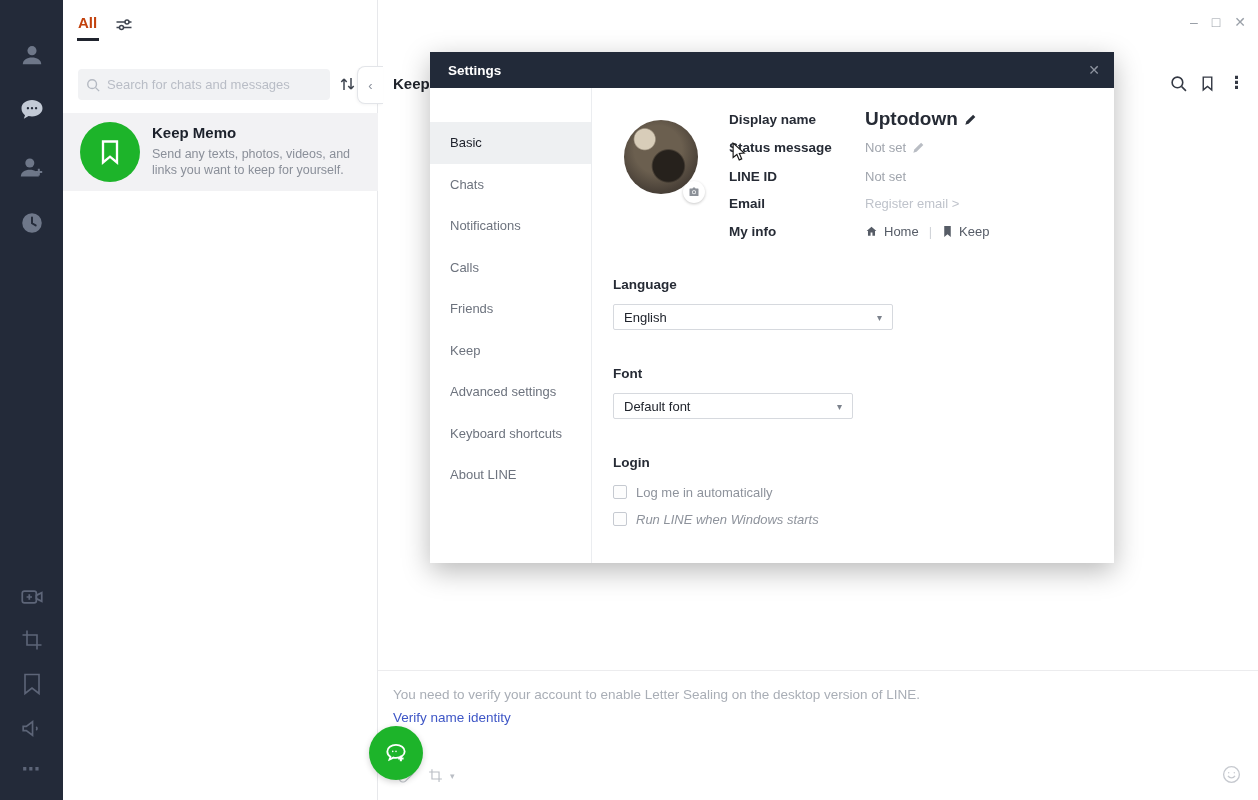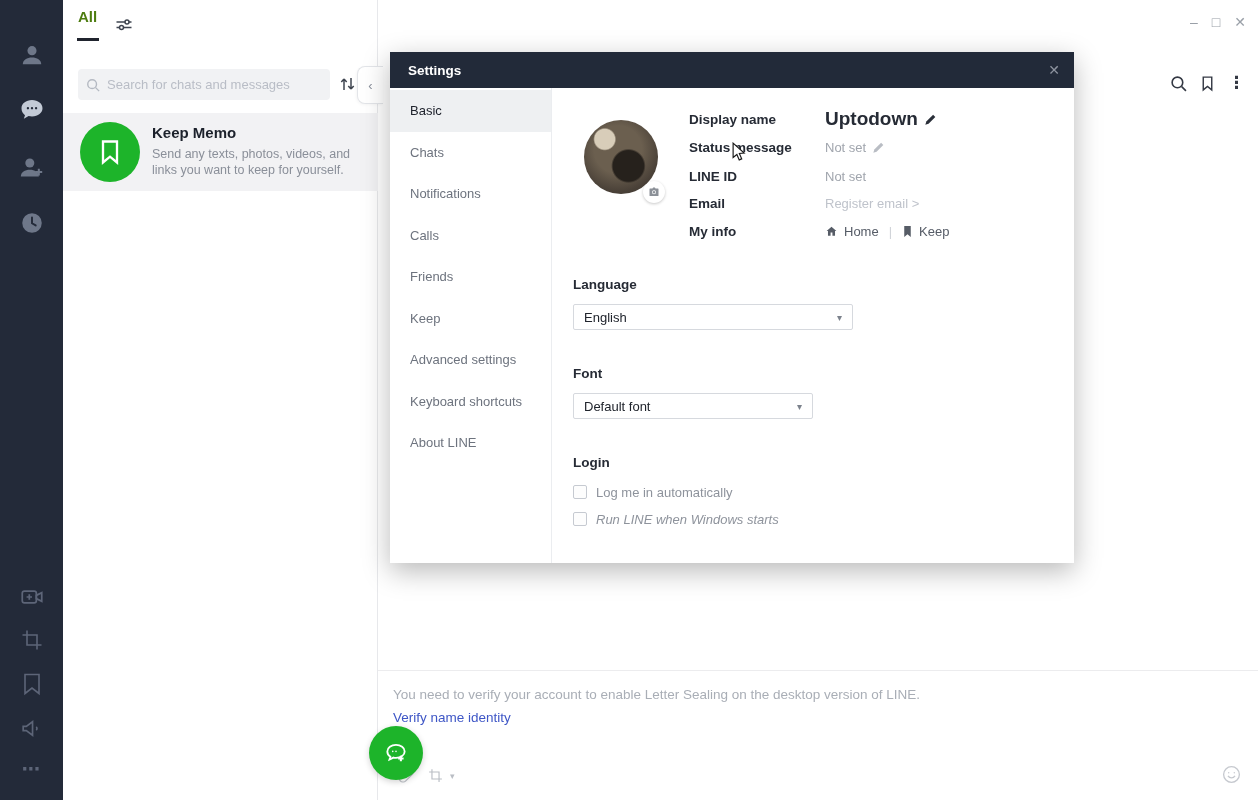--- a/index.html
+++ b/index.html
@@ -7,21 +7,21 @@
   body { font-family:"Liberation Sans","DejaVu Sans",sans-serif; background:#ffffff; position:relative; }
 
   
   .app-sidebar { position:absolute; left:0; top:0; width:63px; height:800px; background:#232a39; }
   .side-ic { position:absolute; left:0; width:63px; height:28px; display:flex; align-items:center; justify-content:center; cursor:pointer; }
   .side-ic svg { display:block; }
   .ellipsis-h { color:#5d6578; font-size:18px; letter-spacing:2px; font-weight:bold; }
 
   
   .chat-list { position:absolute; left:63px; top:0; width:315px; height:800px; background:#fff; border-right:1px solid #e7e8eb; }
-  .tab-all { position:absolute; left:15px; top:8px; font-size:15px; font-weight:bold; color:#4d7c0f; }
+  .tab-all { position:absolute; left:15px; top:14px; font-size:15px; font-weight:bold; color:#c2410c; }
   .tab-underline { position:absolute; left:14px; top:38px; width:22px; height:3px; background:#20242e; }
   .filter-ic { position:absolute; left:52px; top:16px; }
   .search-wrap { position:absolute; left:15px; top:69px; width:252px; height:31px; background:#f1f2f4; border-radius:4px; display:flex; align-items:center; padding:0 8px; }
   .search-wrap svg { flex:0 0 auto; margin-right:7px; }
   .search-input { border:none; outline:none; background:transparent; font-size:13px; color:#3a3f4a; width:100%; font-family:inherit; }
   .search-input::placeholder { color:#b9bdc6; }
   .sort-ic { position:absolute; left:276px; top:75px; }
   .collapse-tab { position:absolute; left:294px; top:66px; width:26px; height:38px; background:#fff; border:1px solid #e3e5e9; border-right:none; border-radius:8px 0 0 8px; box-shadow:-1px 1px 3px rgba(0,0,0,.04); display:flex; align-items:center; justify-content:center; color:#8a909c; font-size:13px; cursor:pointer; z-index:2; }
   .keep-row { position:absolute; left:0; top:113px; width:315px; height:78px; background:#f2f2f4; cursor:pointer; }
   .keep-avatar { position:absolute; left:17px; top:9px; width:60px; height:60px; border-radius:50%; background:#1db42a; display:flex; align-items:center; justify-content:center; }
@@ -40,27 +40,27 @@
   .header-icons > div { cursor:pointer; display:flex; align-items:center; }
   .dots-v { color:#343944; font-size:17px; font-weight:bold; line-height:20px; }
   .chat-divider { position:absolute; left:0; right:0; top:670px; height:1px; background:#ececee; }
   .notice { position:absolute; left:15px; top:687px; font-size:13.5px; color:#a9aeb6; }
   .verify-link { position:absolute; left:15px; top:710px; font-size:13.5px; color:#3e56c6; cursor:pointer; }
   .compose-icons { position:absolute; left:20px; top:766px; display:flex; align-items:center; gap:12px; }
   .compose-icons .caret-sm { color:#b9bdc4; font-size:9px; margin-left:-6px; }
   .emoji-ic { position:absolute; right:16px; top:764px; cursor:pointer; }
 
   
-  .dialog { position:absolute; left:390px; top:52px; width:684px; height:511px; background:#fff; box-shadow:0 8px 26px rgba(0,0,0,.28); z-index:5; }
+  .dialog { position:absolute; left:430px; top:52px; width:684px; height:511px; background:#fff; box-shadow:0 8px 26px rgba(0,0,0,.28); z-index:5; }
   .dialog-header { position:absolute; left:0; top:0; right:0; height:36px; background:#222a39; display:flex; align-items:center; padding:0 14px 0 18px; }
   .dialog-title { color:#ffffff; font-size:13.5px; font-weight:bold; flex:1; }
   .dialog-close { color:#8e94a0; font-size:14px; cursor:pointer; }
   .s-nav { position:absolute; left:0; top:36px; width:162px; bottom:0; background:#fff; border-right:1px solid #ebedf0; padding-top:2px; }
   .s-nav-item { height:41.5px; line-height:41.5px; padding-left:20px; font-size:13px; color:#6d737e; cursor:pointer; }
-  .s-nav-item.active { background:#eef0f2; color:#20242e; }
+  .s-nav-item.active { background:#eef0f2; color:#20242e;margin-top:32px; }
   .s-content { position:absolute; left:162px; top:36px; right:0; bottom:0; }
 
   .avatar { position:absolute; left:32px; top:32px; width:74px; height:74px; border-radius:50%;
     background:
       radial-gradient(circle at 28% 26%, #d8cdb9 0 13%, rgba(216,205,185,0) 15%),
       radial-gradient(circle at 60% 62%, #26211c 0 24%, rgba(38,33,28,0) 27%),
       radial-gradient(circle at 46% 40%, #6b5f4f 0 40%, #4a4138 70%, #332d26 100%); }
   .cam-badge { position:absolute; left:91px; top:93px; width:22px; height:22px; border-radius:50%; background:#fff; box-shadow:0 1px 3px rgba(0,0,0,.22); display:flex; align-items:center; justify-content:center; cursor:pointer; }
 
   .p-row { position:absolute; left:137px; height:18px; display:flex; align-items:center; }

